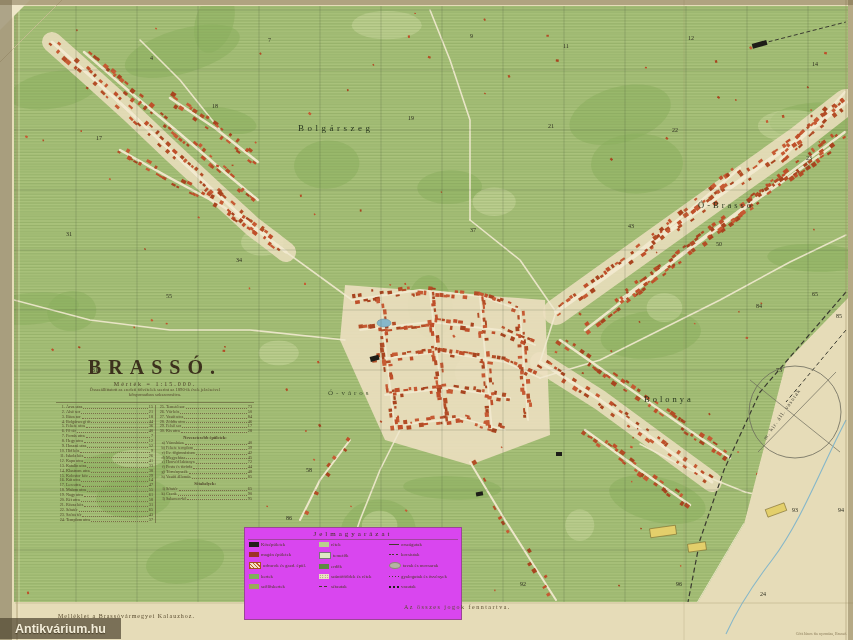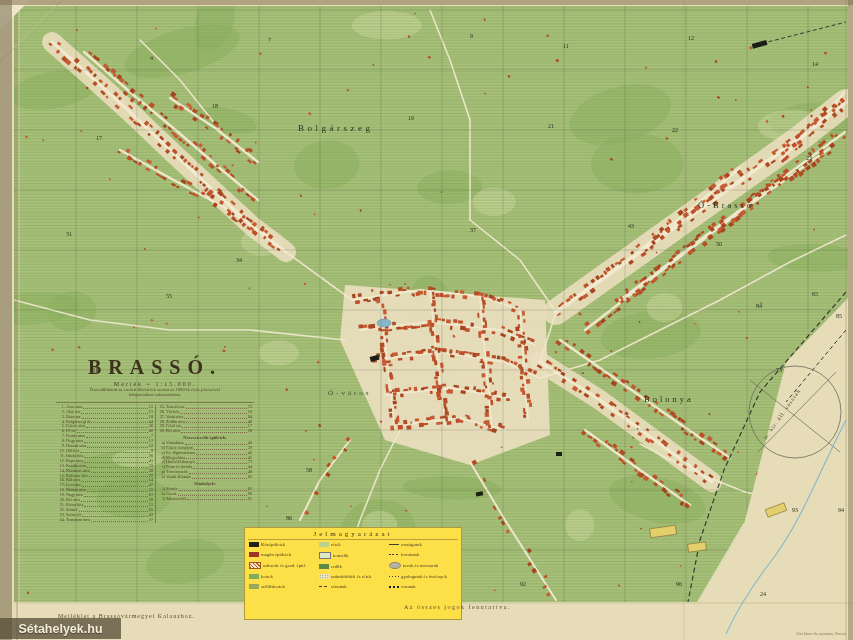--- a/index.html
+++ b/index.html
@@ -13,21 +13,21 @@
   #index-wrap{display:flex;margin-top:4px;border-top:0.5px solid rgba(90,75,45,.55);padding-top:2px;}
   .idxcol{width:50%;padding:0 2px;box-sizing:border-box;}
   .idxcol+.idxcol{border-left:0.5px solid rgba(90,75,45,.55);}
   .irow{display:flex;align-items:flex-end;font-size:4.2px;line-height:4.9px;color:#4d3f27;white-space:nowrap;}
   .inum{width:7px;flex:none;text-align:right;margin-right:1px;}
   .iname{flex:none;}
   .dots{flex:1;border-bottom:1px dotted #7b6b48;margin:0 1px 1px 1px;min-width:2px;}
   .ipg{flex:none;}
   .ihead{font-size:4.4px;line-height:5.6px;font-weight:bold;text-align:center;color:#4d3f27;margin-top:1px;}
   
-  #legend{position:absolute;left:244px;top:527px;width:218px;height:93px;background:#fde047;border:1px solid rgba(80,68,42,.45);box-sizing:border-box;padding:2px 3px;}
+  #legend{position:absolute;left:244px;top:527px;width:218px;height:93px;background:#d946ef;border:1px solid rgba(80,68,42,.45);box-sizing:border-box;padding:2px 3px;}
   #legend-title{font-size:7px;letter-spacing:3px;text-align:center;color:#3f3421;border-bottom:0.5px solid rgba(80,68,42,.4);padding-bottom:1px;}
   #legend-cols{display:flex;margin-top:2px;}
   .lcol{flex:1;padding:0 1px;}
   .lrow{display:flex;align-items:center;font-size:4.8px;line-height:5px;color:#4a3c24;margin-bottom:5px;white-space:nowrap;}
   .sw{display:inline-block;width:10px;height:5px;margin-right:2px;flex:none;}
   .sw-black{background:#23201a;}
   .sw-red{background:#9e3326;}
   .sw-hatch{background:repeating-linear-gradient(45deg,#c45a2e 0 1px,#efe5c6 1px 2.5px);border:0.5px solid #a5551f;}
   .sw-green{background:#7fae5a;}
   .sw-olive{background:#9aa85a;}
@@ -1484,15 +1484,15 @@
           </div>
         </div>
       </div>
   </div>
 
   <div id="caption-rights">Az összes jogok fenntartva.</div>
   <div id="caption-supplement">Melléklet a Brassóvármegyei Kalauzhoz.</div>
   <div id="caption-printer">Gött János fia nyomása, Brassó.</div>
 
   <div id="watermark">
-    <span>Sétahelyek.hu</span>
+    <span>Antikvárium.hu</span>
   </div>
 </div>
 
 </body></html>

